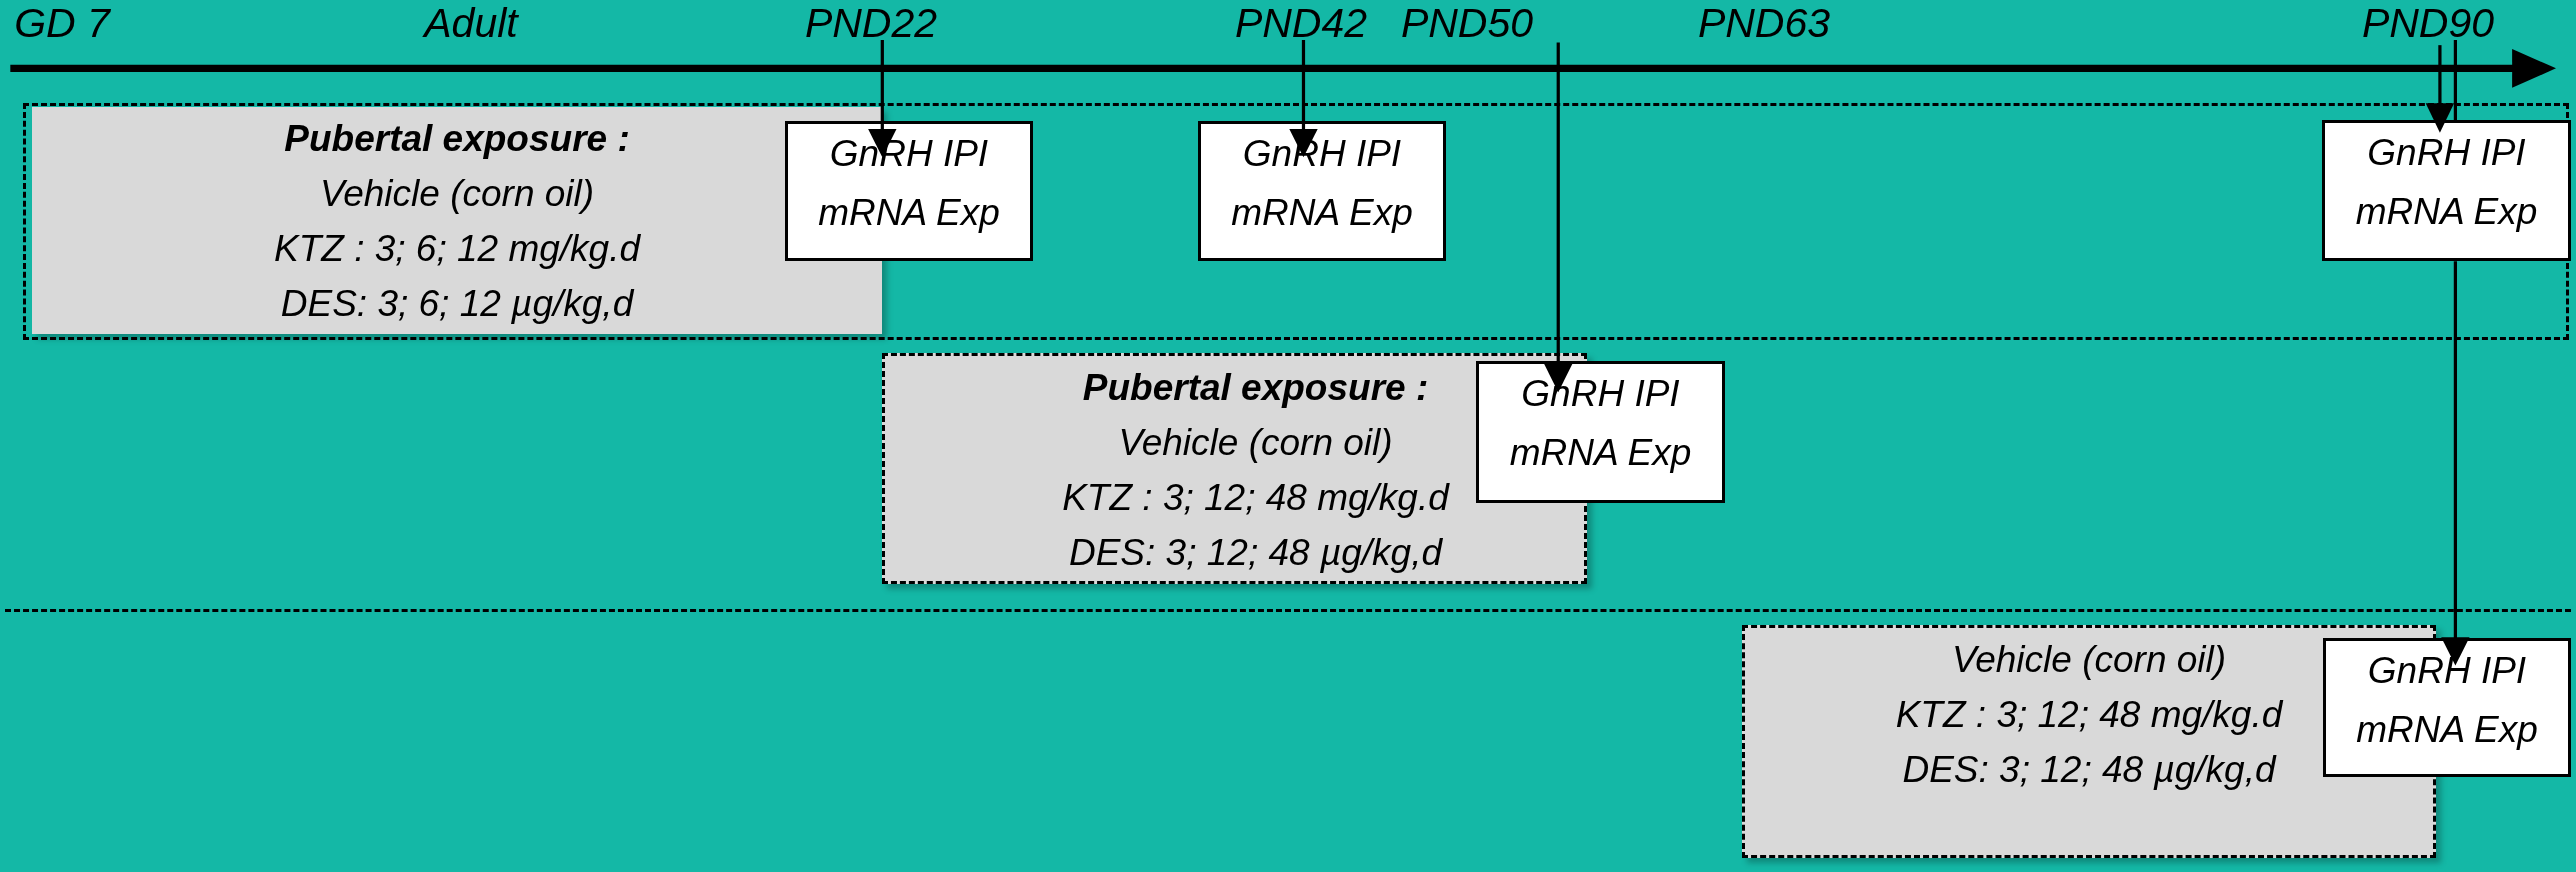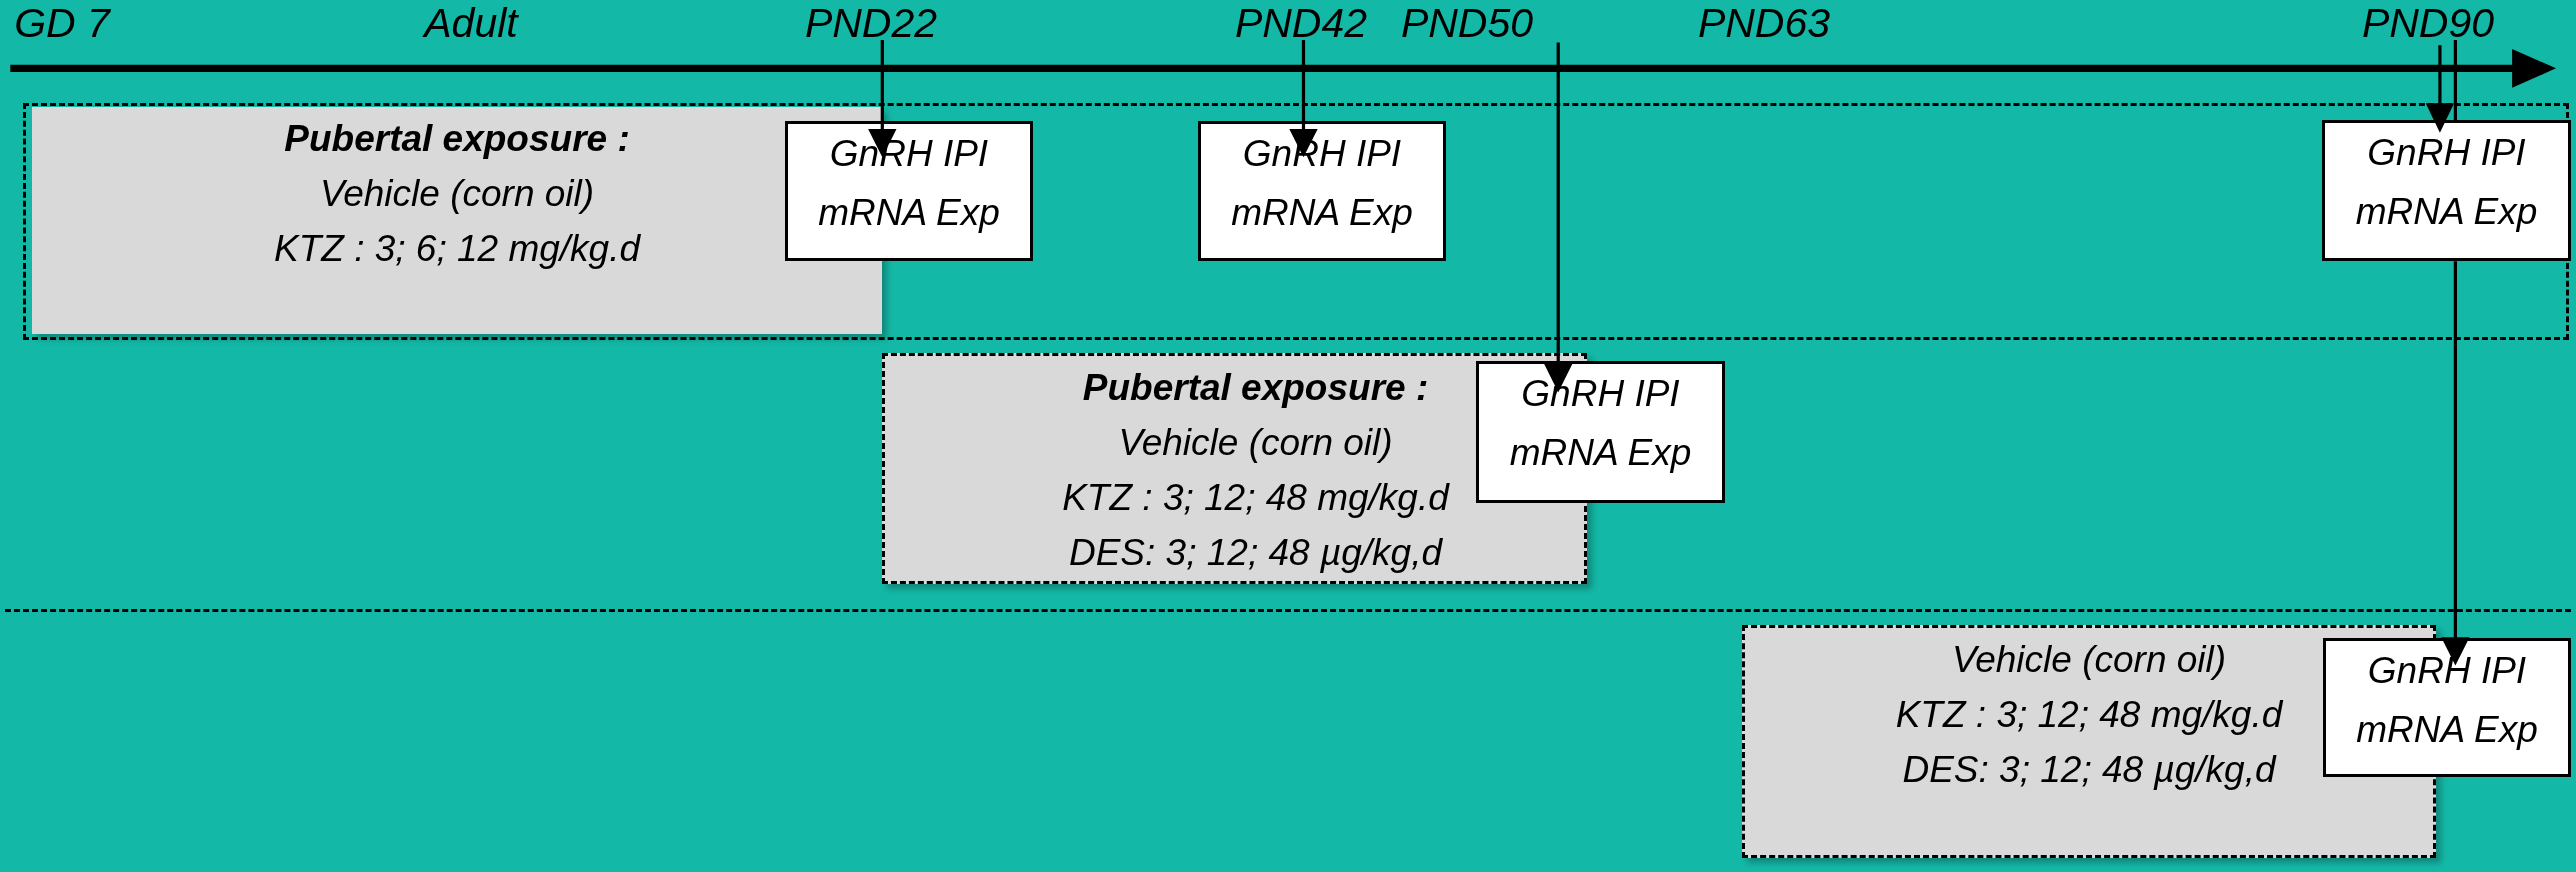--- a/index.html
+++ b/index.html
@@ -59,20 +59,21 @@
 
   <div class="row1-rect"></div>
 
   <div class="divider"></div>
 
   <div class="panel shaded" style="left: 32px; top: 107px; width: 850px; height: 227px; background: rgb(217, 217, 217);"></div>
   <div class="panel-text" style="left:32px;top:111px;width:850px;">
     <div class="title">Pubertal exposure :</div>
     <div>Vehicle (corn oil)</div>
     <div>KTZ : 3; 6; 12 mg/kg.d</div>
+    <div>DES: 3; 6; 12 µg/kg,d</div>
   </div>
 
   <div class="panel shaded dashed" style="left: 882px; top: 353px; width: 705px; height: 231px; background: rgb(217, 217, 217);"></div>
   <div class="panel-text" style="left:882px;top:360px;width:705px;padding-left:21px;">
     <div class="title">Pubertal exposure :</div>
     <div>Vehicle (corn oil)</div>
     <div>KTZ : 3; 12; 48 mg/kg.d</div>
     <div>DES: 3; 12; 48 µg/kg,d</div>
   </div>
 

